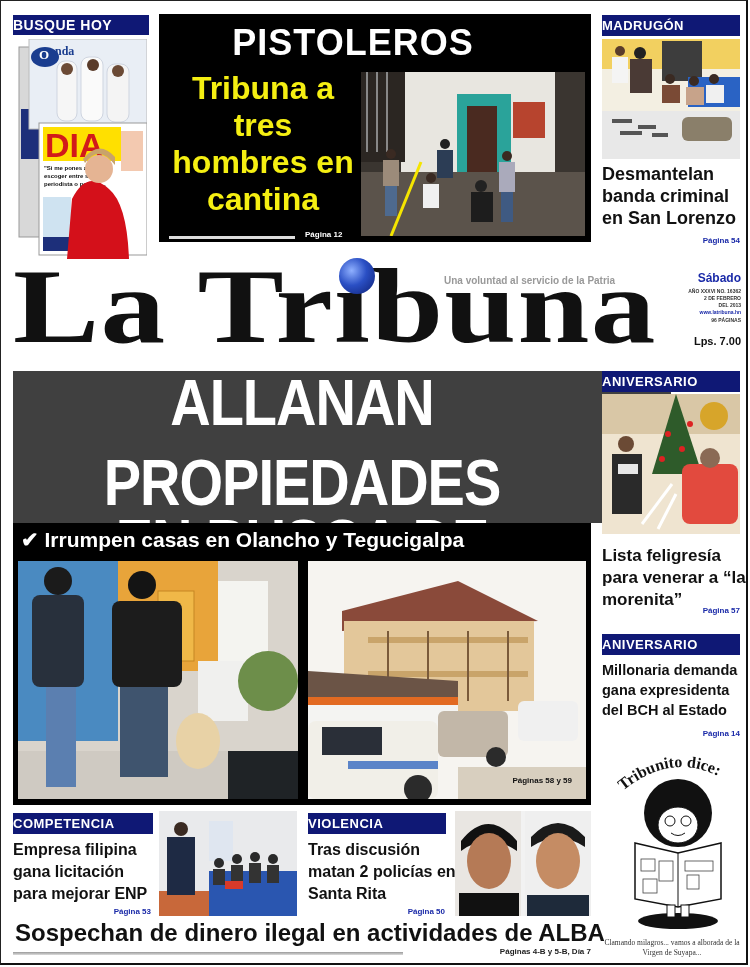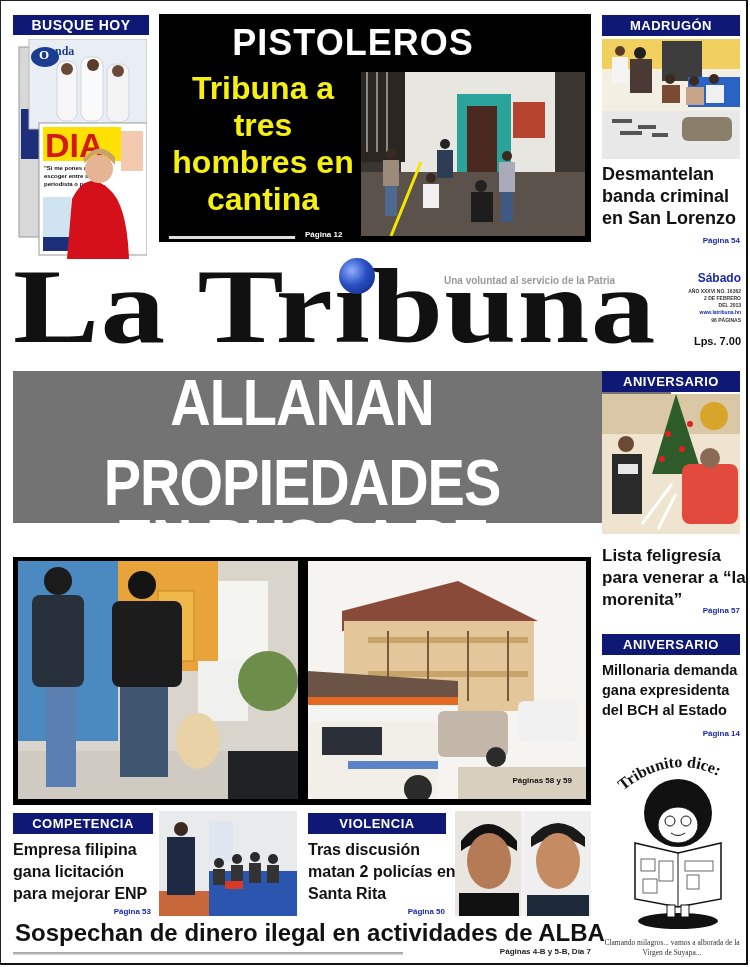--- a/index.html
+++ b/index.html
@@ -1,19 +1,19 @@
 <!DOCTYPE html>
 <html><head>
 <meta charset="utf-8">
 <style>
   html, body { margin:0; padding:0; }
   body { width:750px; height:967px; background:#fff; font-family:"Liberation Sans", sans-serif; position:relative; overflow:hidden; }
   .page { position:absolute; left:0; top:0; width:748px; height:965px; border:1px solid #222; border-right:2px solid #111; border-bottom:2px solid #111; box-sizing:border-box; background:#fff; }
   .abs { position:absolute; }
-  .navy-label { background:#0f1875; color:#fff; font-weight:bold; text-align:center; letter-spacing:0.5px; box-sizing:border-box; }
+  .navy-label { background:#0f1875; color:#fff; font-weight:bold; letter-spacing:0.5px; box-sizing:border-box; }
   .pg { color:#1a2aa8; font-weight:bold; font-size:8px; text-align:right; }
   .cond { font-family:"Liberation Sans", sans-serif; font-weight:bold; transform-origin:left top; white-space:nowrap; }
   .photo { overflow:hidden; }
 
   
   #busque-label { left:12px; top:14px; width:136px; height:20px; font-size:14px; line-height:20px; }
   #busque-covers { left:16px; top:38px; width:130px; height:222px; }
 
   
   #pistoleros-box { left:158px; top:13px; width:432px; height:228px; background:#000; }
@@ -32,21 +32,21 @@
   
   #logo { left:12px; top:256px; font-family:"Liberation Serif", "DejaVu Serif", serif; font-weight:bold; font-size:106px; line-height:100px; color:#111; letter-spacing:1px; transform:scaleX(1.22); transform-origin:left top; white-space:nowrap; }
   #globe { left:338px; top:257px; width:36px; height:36px; border-radius:50%; background:radial-gradient(circle at 35% 35%, #8fb0ff 0%, #2a4fc4 45%, #0d1f73 100%); }
   #tagline { left:443px; top:274px; font-size:10px; color:#999; font-weight:bold; }
   #mh-day { left:680px; top:270px; width:60px; text-align:right; color:#1a2aa8; font-weight:bold; font-size:12px; }
   .mh-small { left:670px; width:70px; text-align:right; font-size:5px; font-weight:bold; color:#333; }
   #mh-web { color:#1a2aa8; }
   #mh-price { left:680px; top:334px; width:60px; text-align:right; font-weight:bold; font-size:11px; color:#111; }
 
   
-  #main-red { left:12px; top:370px; width:658px; height:152px; background:#737373; }
+  #main-red { left:12px; top:370px; width:658px; height:152px; background:#404040; }
   #main-head { left:0; top:2px; width:578px; text-align:center; color:#fff; font-weight:bold; font-size:56px; line-height:70px; letter-spacing:-1px; }
   #main-sub-bar { left:12px; top:522px; width:578px; height:36px; background:#000; }
   #main-sub { left:8px; top:5px; color:#fff; font-size:21px; font-weight:bold; white-space:nowrap; }
   #main-photos { left:12px; top:556px; width:578px; height:248px; background:#000; }
   #main-photo-1 { left:5px; top:4px; width:280px; height:238px; }
   #main-photo-2 { left:295px; top:4px; width:278px; height:238px; }
   #main-photo-page { right:14px; bottom:14px; color:#111; font-size:8px; font-weight:bold; }
 
   
   #aniv1-label { left:601px; top:370px; width:138px; height:21px; font-size:13px; line-height:21px; }
@@ -187,20 +187,26 @@
   <div id="mh-web" class="abs mh-small" style="top:308px;">www.latribuna.hn</div>
   <div class="abs mh-small" style="top:316px;">96 PÁGINAS</div>
   <div id="mh-price" class="abs">Lps. 7.00</div>
 
   <div id="main-red" class="abs">
     <div id="main-head" class="abs">
       <div style="transform:scaleY(1.15);">ALLANAN PROPIEDADES</div>
       <div style="transform:scaleY(1.15);">EN BUSCA DE DIPUTADO</div>
     </div>
   </div>
+  <div id="main-sub-bar" class="abs">
+    <div id="main-sub" class="abs">
+      <span>✔</span>
+      <span>Irrumpen casas en Olancho y Tegucigalpa</span>
+    </div>
+  </div>
   <div id="main-photos" class="abs">
     <div id="main-photo-1" class="abs photo">
       <svg width="280" height="238" viewBox="0 0 280 238">
         <rect width="280" height="238" fill="#d9d4cc"></rect>
         <rect x="0" y="0" width="100" height="180" fill="#4a8ac1"></rect>
         <rect x="100" y="0" width="100" height="110" fill="#e8a43a"></rect>
         <rect x="140" y="30" width="36" height="70" fill="#f0b848" stroke="#c58622"></rect>
         <rect x="200" y="20" width="50" height="120" fill="#f4f4f0"></rect>
         <rect x="180" y="100" width="50" height="60" fill="#f0f0ee"></rect>
         <rect x="0" y="190" width="280" height="48" fill="#cfcac2"></rect>

